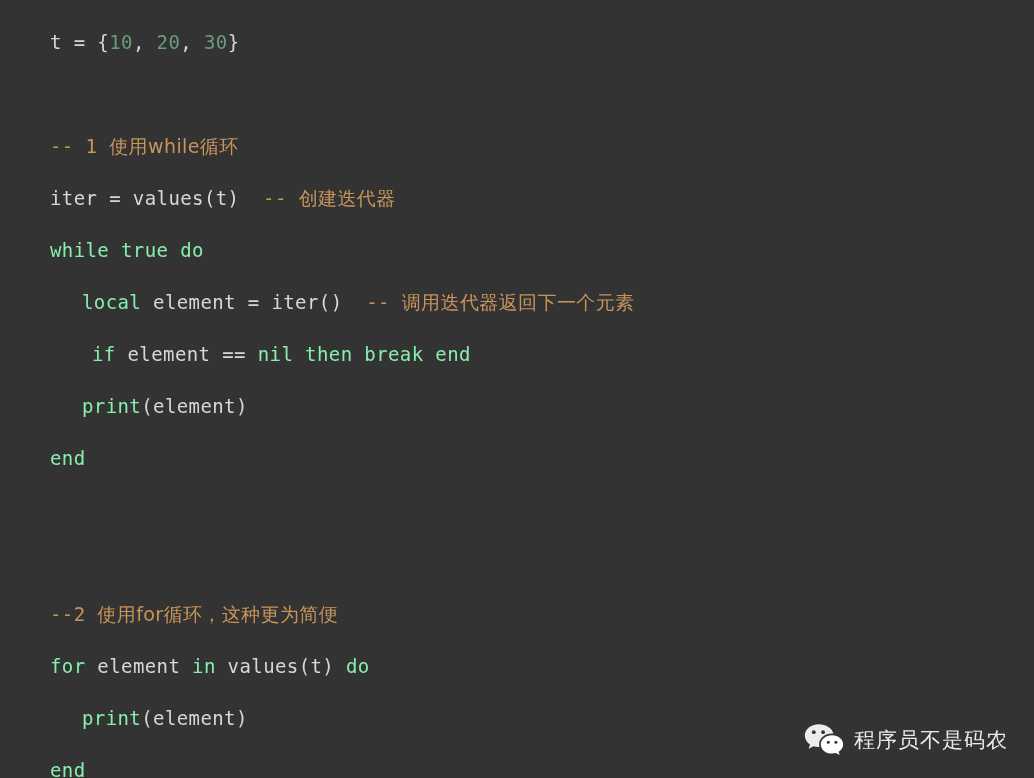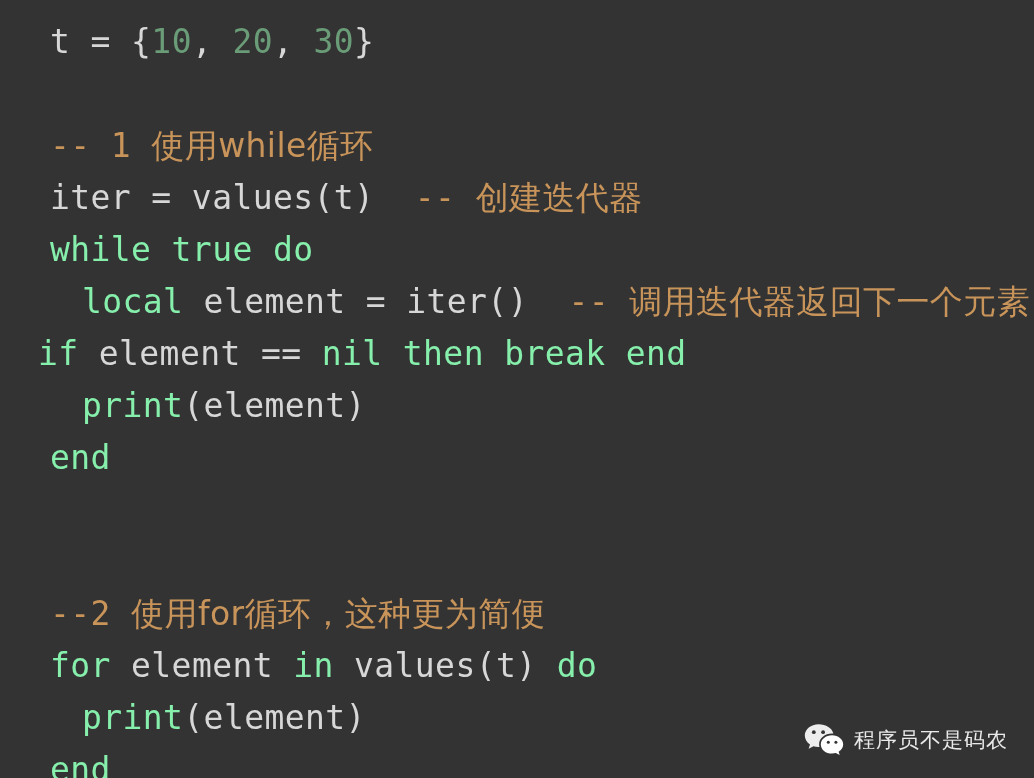--- a/index.html
+++ b/index.html
@@ -21,21 +21,21 @@
     height: 778px;
     background: #333333;
     box-sizing: border-box;
     padding: 16px 0 0 0;
   }
 
   .code-line {
     height: 52px;
     line-height: 52px;
     padding-left: 50px;
-    font-size: 33px;
+    font-size: 19px;
     letter-spacing: 0.4px;
     white-space: pre;
     color: #d8d8d8;
     font-family: "DejaVu Sans Mono", "Liberation Mono", monospace;
   }
 
   .code-line.blank {
     height: 52px;
   }
 
@@ -79,21 +79,21 @@
 
 <div id="code-surface">
 
   <div id="code-block">
       <div class="code-line"><span class="tok-plain">t = </span><span class="tok-punct">{</span><span class="tok-number">10</span><span class="tok-punct">, </span><span class="tok-number">20</span><span class="tok-punct">, </span><span class="tok-number">30</span><span class="tok-punct">}</span></div>
       <div class="code-line blank"></div>
       <div class="code-line"><span class="tok-comment">-- 1 </span><span class="tok-comment cjk">使用while循环</span></div>
       <div class="code-line"><span class="tok-plain">iter = values(t)  </span><span class="tok-comment">-- </span><span class="tok-comment cjk">创建迭代器</span></div>
       <div class="code-line"><span class="tok-keyword">while true do</span></div>
       <div class="code-line" style="padding-left: 82px;"><span class="tok-keyword">local</span><span class="tok-plain"> element = iter()  </span><span class="tok-comment">-- </span><span class="tok-comment cjk">调用迭代器返回下一个元素</span></div>
-      <div class="code-line" style="padding-left: 38px;"><span class="tok-keyword">if</span><span class="tok-plain"> element == </span><span class="tok-keyword">nil then break end</span></div>
+      <div class="code-line" style="padding-left: 92px;"><span class="tok-keyword">if</span><span class="tok-plain"> element == </span><span class="tok-keyword">nil then break end</span></div>
       <div class="code-line" style="padding-left: 82px;"><span class="tok-keyword">print</span><span class="tok-plain">(element)</span></div>
       <div class="code-line"><span class="tok-keyword">end</span></div>
       <div class="code-line blank"></div>
       <div class="code-line blank"></div>
       <div class="code-line"><span class="tok-comment">--2 </span><span class="tok-comment cjk">使用for循环，这种更为简便</span></div>
       <div class="code-line"><span class="tok-keyword">for</span><span class="tok-plain"> element </span><span class="tok-keyword">in</span><span class="tok-plain"> values(t) </span><span class="tok-keyword">do</span></div>
       <div class="code-line" style="padding-left: 82px;"><span class="tok-keyword">print</span><span class="tok-plain">(element)</span></div>
       <div class="code-line"><span class="tok-keyword">end</span></div>
     </div>
 

